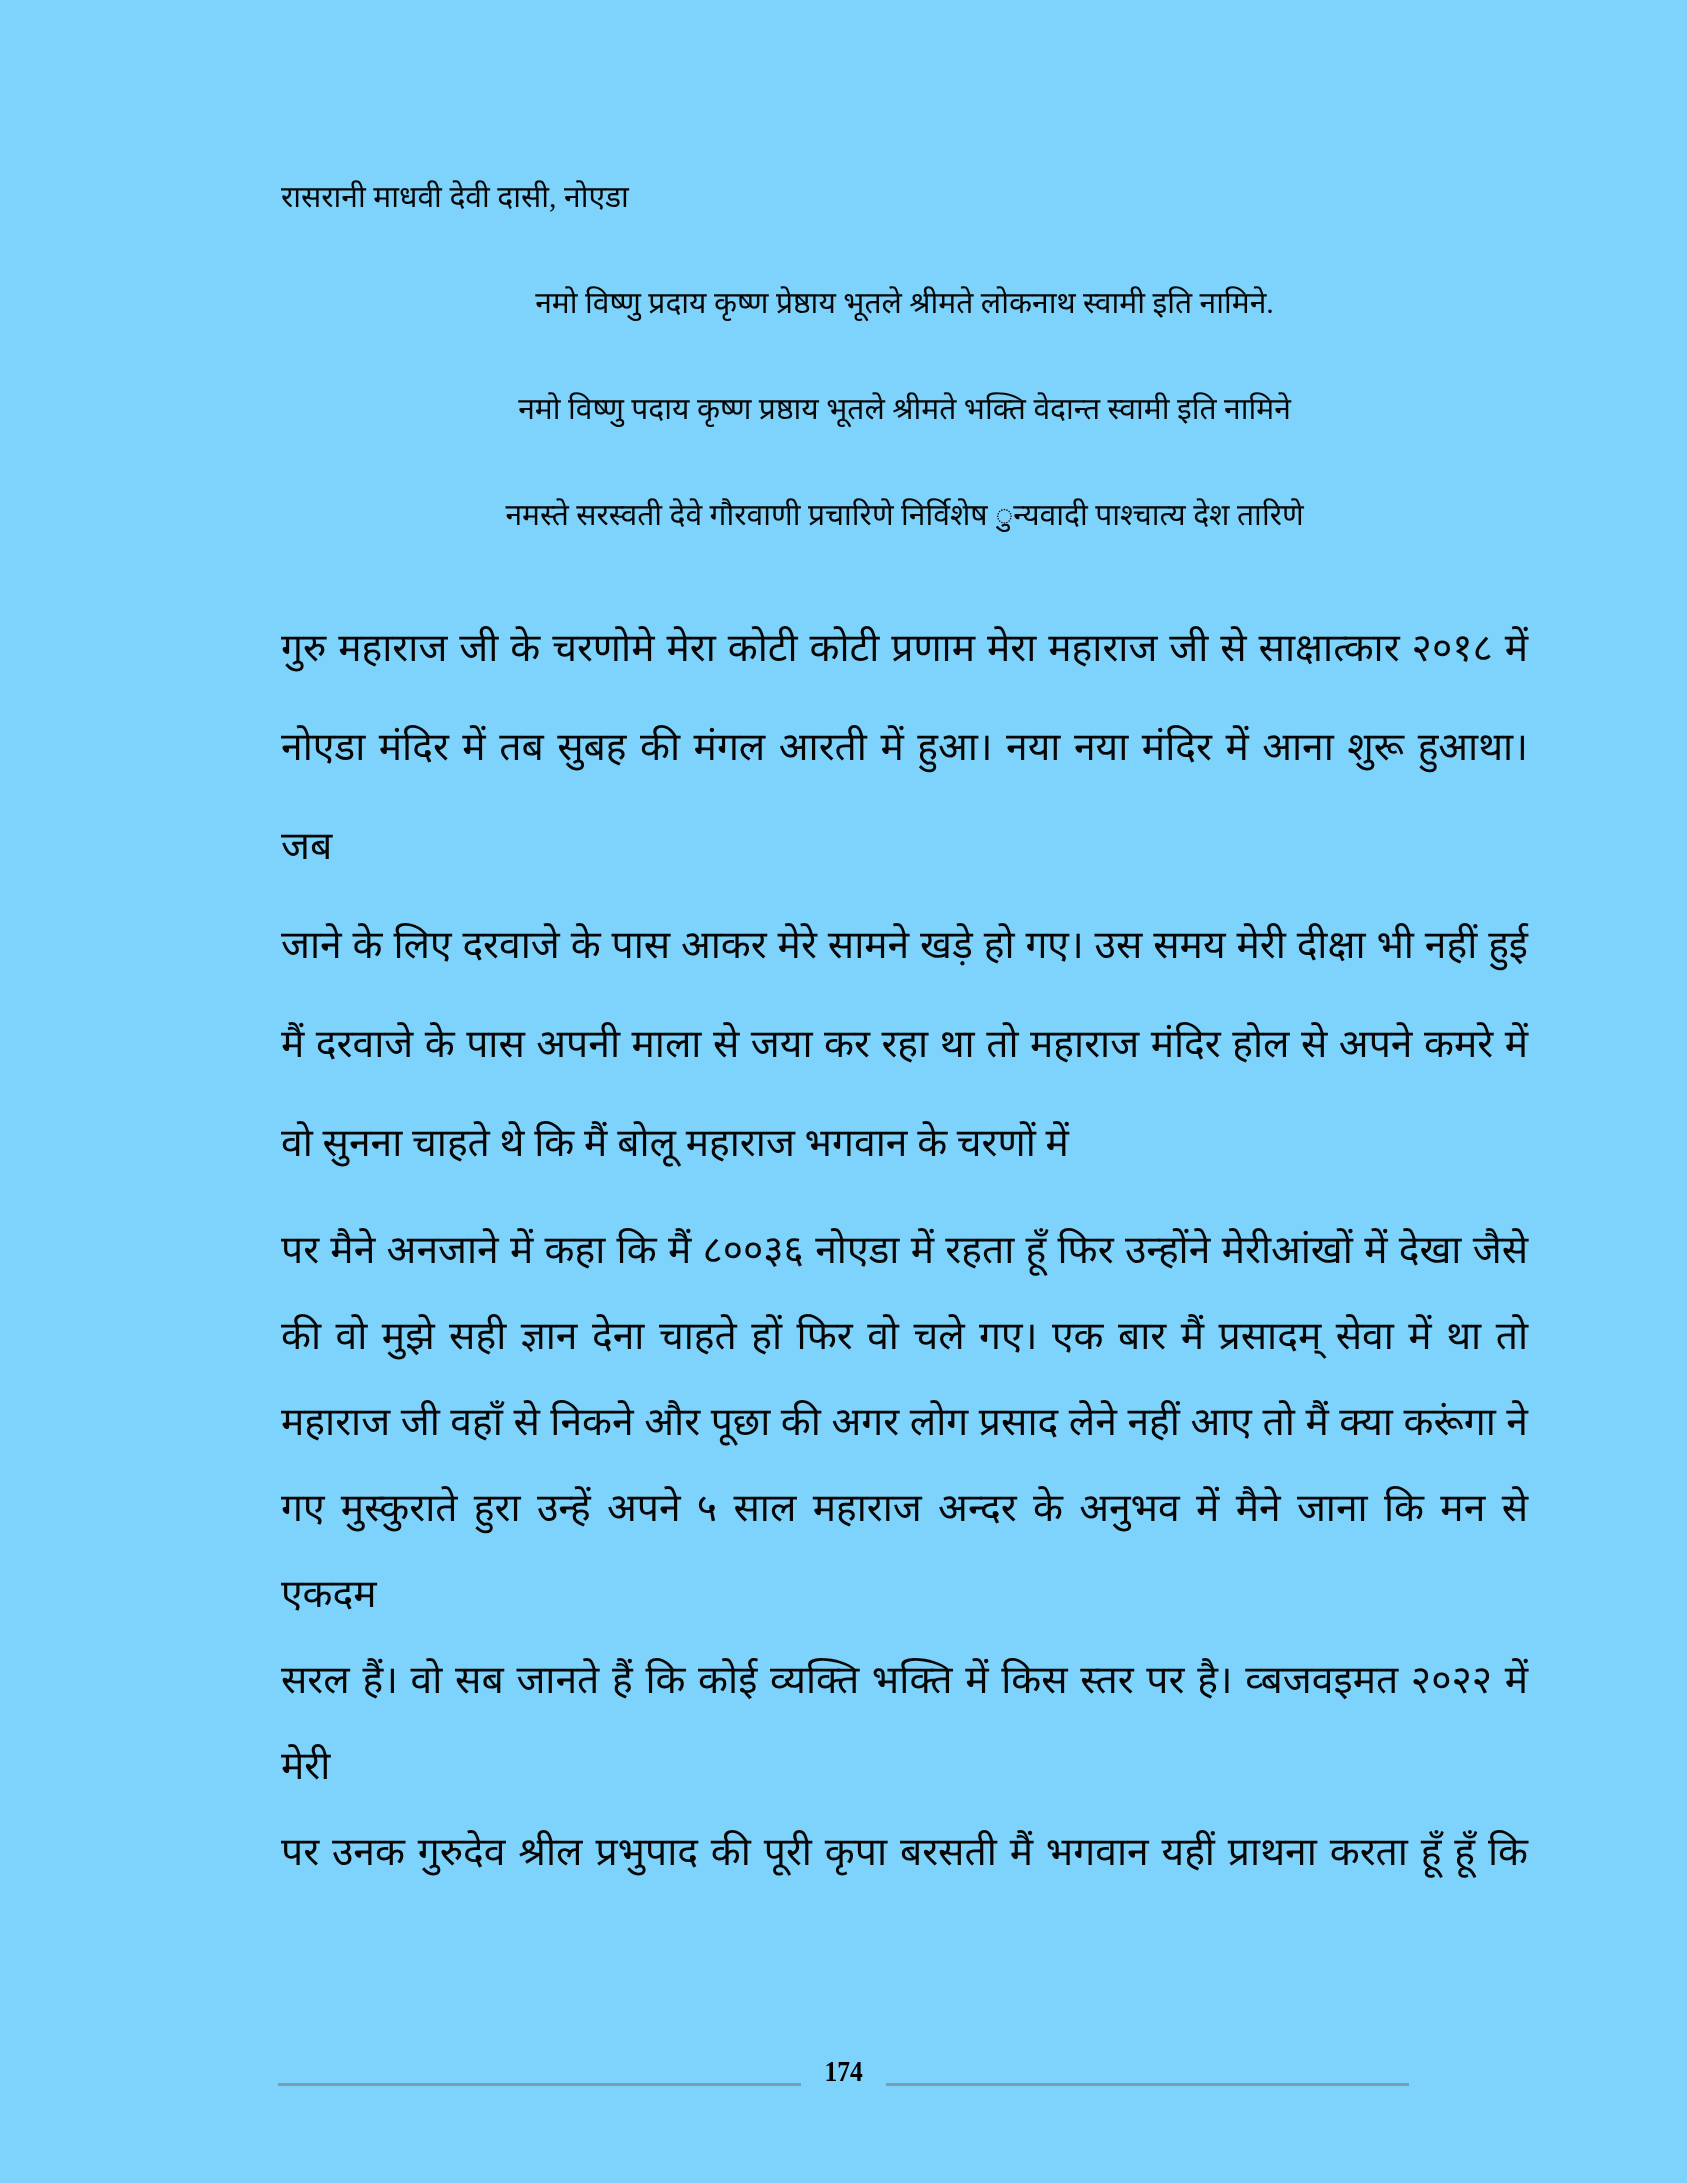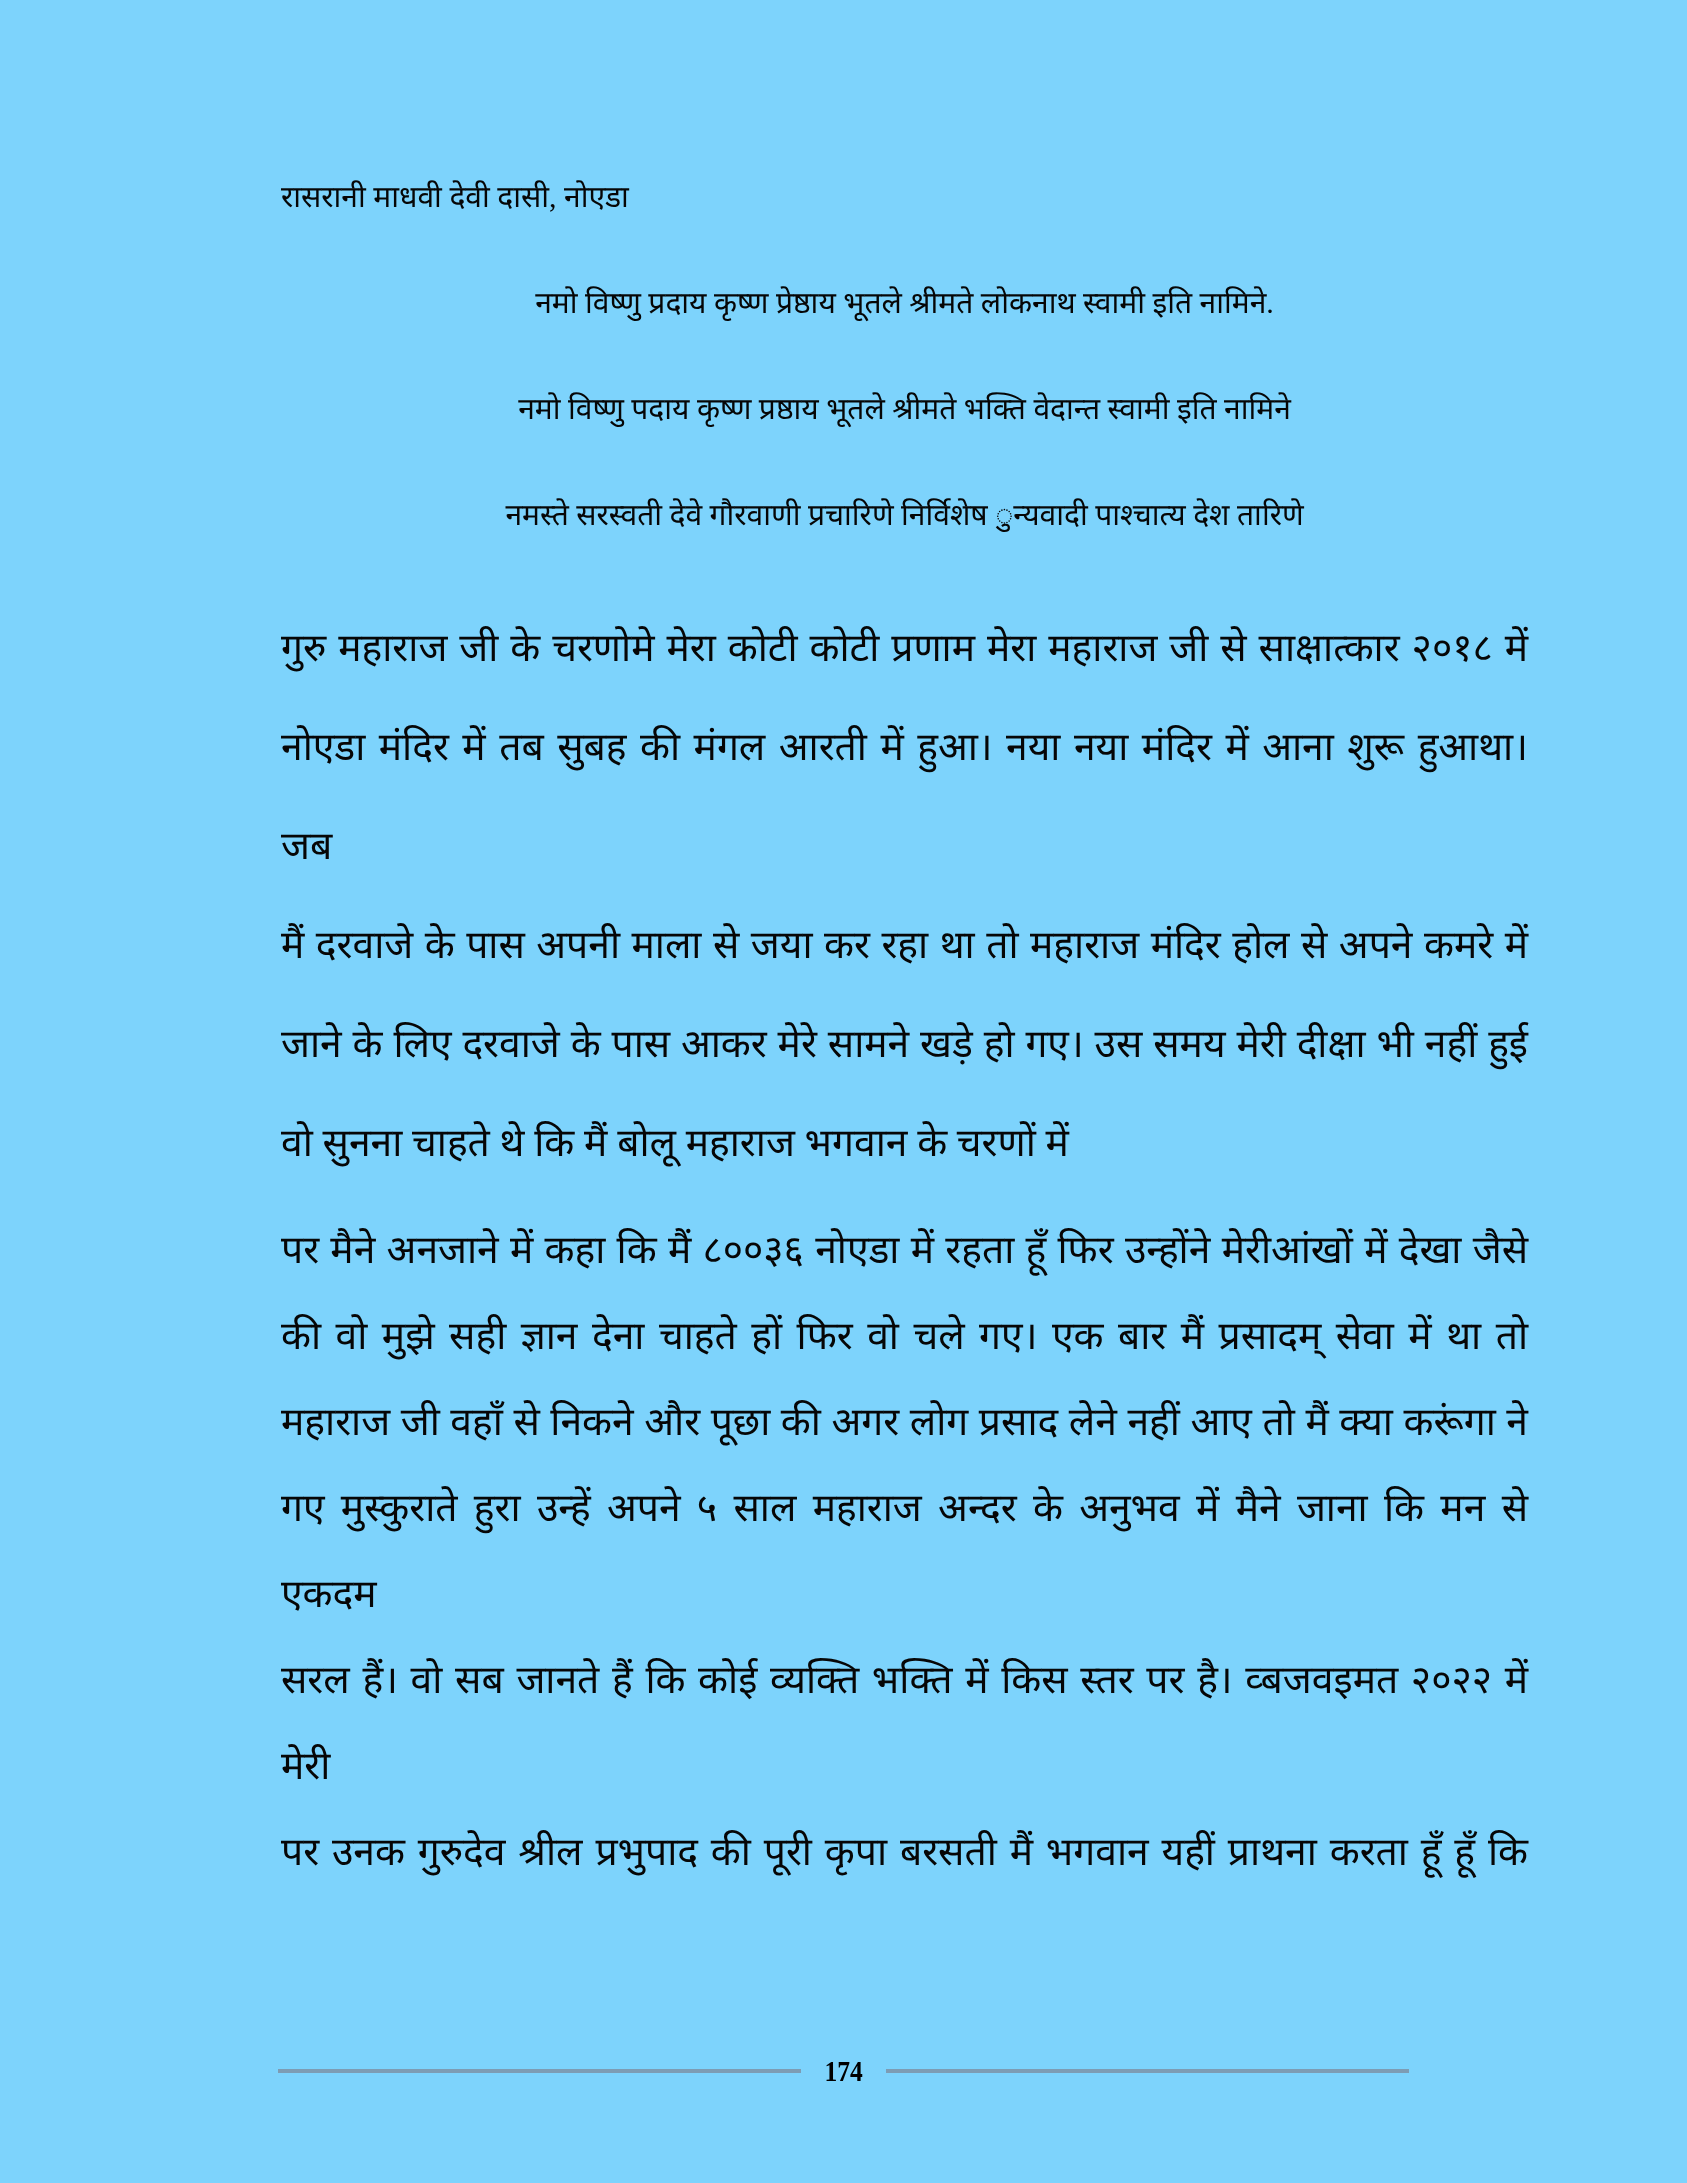--- a/index.html
+++ b/index.html
@@ -47,21 +47,21 @@
   .para-2 .line { line-height: 86px; }
   
   .para-1 .line:last-child { text-align-last: left; }
   .para-2 { margin-top: 14.6px; }
   .footer {
     position: absolute;
     left: 278px;
     right: 278px;
     top: 2056px;
     display: flex;
-    align-items: center;
+    align-items: flex-end;
     gap: 20px;
   }
   .footer-rule {
     flex: 1 1 auto;
     height: 3.3px;
     background: #7D9CB4;
   }
   .page-number {
     font-family: "Liberation Serif", "DejaVu Serif", serif;
     font-weight: bold;
@@ -81,22 +81,22 @@
 
     <div class="invocation">नमो विष्णु प्रदाय कृष्ण प्रेष्ठाय भूतले श्रीमते लोकनाथ स्वामी इति नामिने.</div>
 
     <div class="invocation">नमो विष्णु पदाय कृष्ण प्रष्ठाय भूतले श्रीमते भक्ति वेदान्त स्वामी इति नामिने</div>
 
     <div class="invocation">नमस्ते सरस्वती देवे गौरवाणी प्रचारिणे निर्विशेष  ुन्यवादी पाश्चात्य देश तारिणे</div>
 
     <div class="para para-1">
       <div class="line">गुरु महाराज जी के चरणोमे मेरा कोटी कोटी प्रणाम मेरा महाराज जी से साक्षात्कार २०१८ में</div>
         <div class="line">नोएडा मंदिर में तब सुबह की मंगल आरती में हुआ। नया नया मंदिर में आना शुरू हुआथा। जब</div>
+        <div class="line">जाने के लिए दरवाजे के पास आकर मेरे सामने खड़े हो गए। उस समय मेरी दीक्षा भी नहीं हुई</div>
         <div class="line">मैं दरवाजे के पास अपनी माला से जया कर रहा था तो महाराज मंदिर होल से अपने कमरे में</div>
-        <div class="line">जाने के लिए दरवाजे के पास आकर मेरे सामने खड़े हो गए। उस समय मेरी दीक्षा भी नहीं हुई</div>
         <div class="line">वो सुनना चाहते थे कि मैं बोलू महाराज भगवान के चरणों में</div>
     </div>
 
     <div class="para para-2">
       <div class="line">पर मैने अनजाने में कहा कि मैं ८००३६ नोएडा में रहता हूँ फिर उन्होंने मेरीआंखों में देखा जैसे</div>
         <div class="line">की वो मुझे सही ज्ञान देना चाहते हों फिर वो चले गए। एक बार मैं प्रसादम् सेवा में था तो</div>
         <div class="line">महाराज जी वहाँ से निकने और पूछा की अगर लोग प्रसाद लेने नहीं आए तो मैं क्या करूंगा ने</div>
         <div class="line">गए मुस्कुराते हुरा उन्हें अपने ५ साल महाराज अन्दर के अनुभव में मैने जाना कि मन से एकदम</div>
         <div class="line">सरल हैं। वो सब जानते हैं कि कोई व्यक्ति भक्ति में किस स्तर पर है। व्बजवइमत २०२२ में मेरी</div>
         <div class="line">पर उनक गुरुदेव श्रील प्रभुपाद की पूरी कृपा बरसती मैं भगवान यहीं प्राथना करता हूँ हूँ कि</div>

